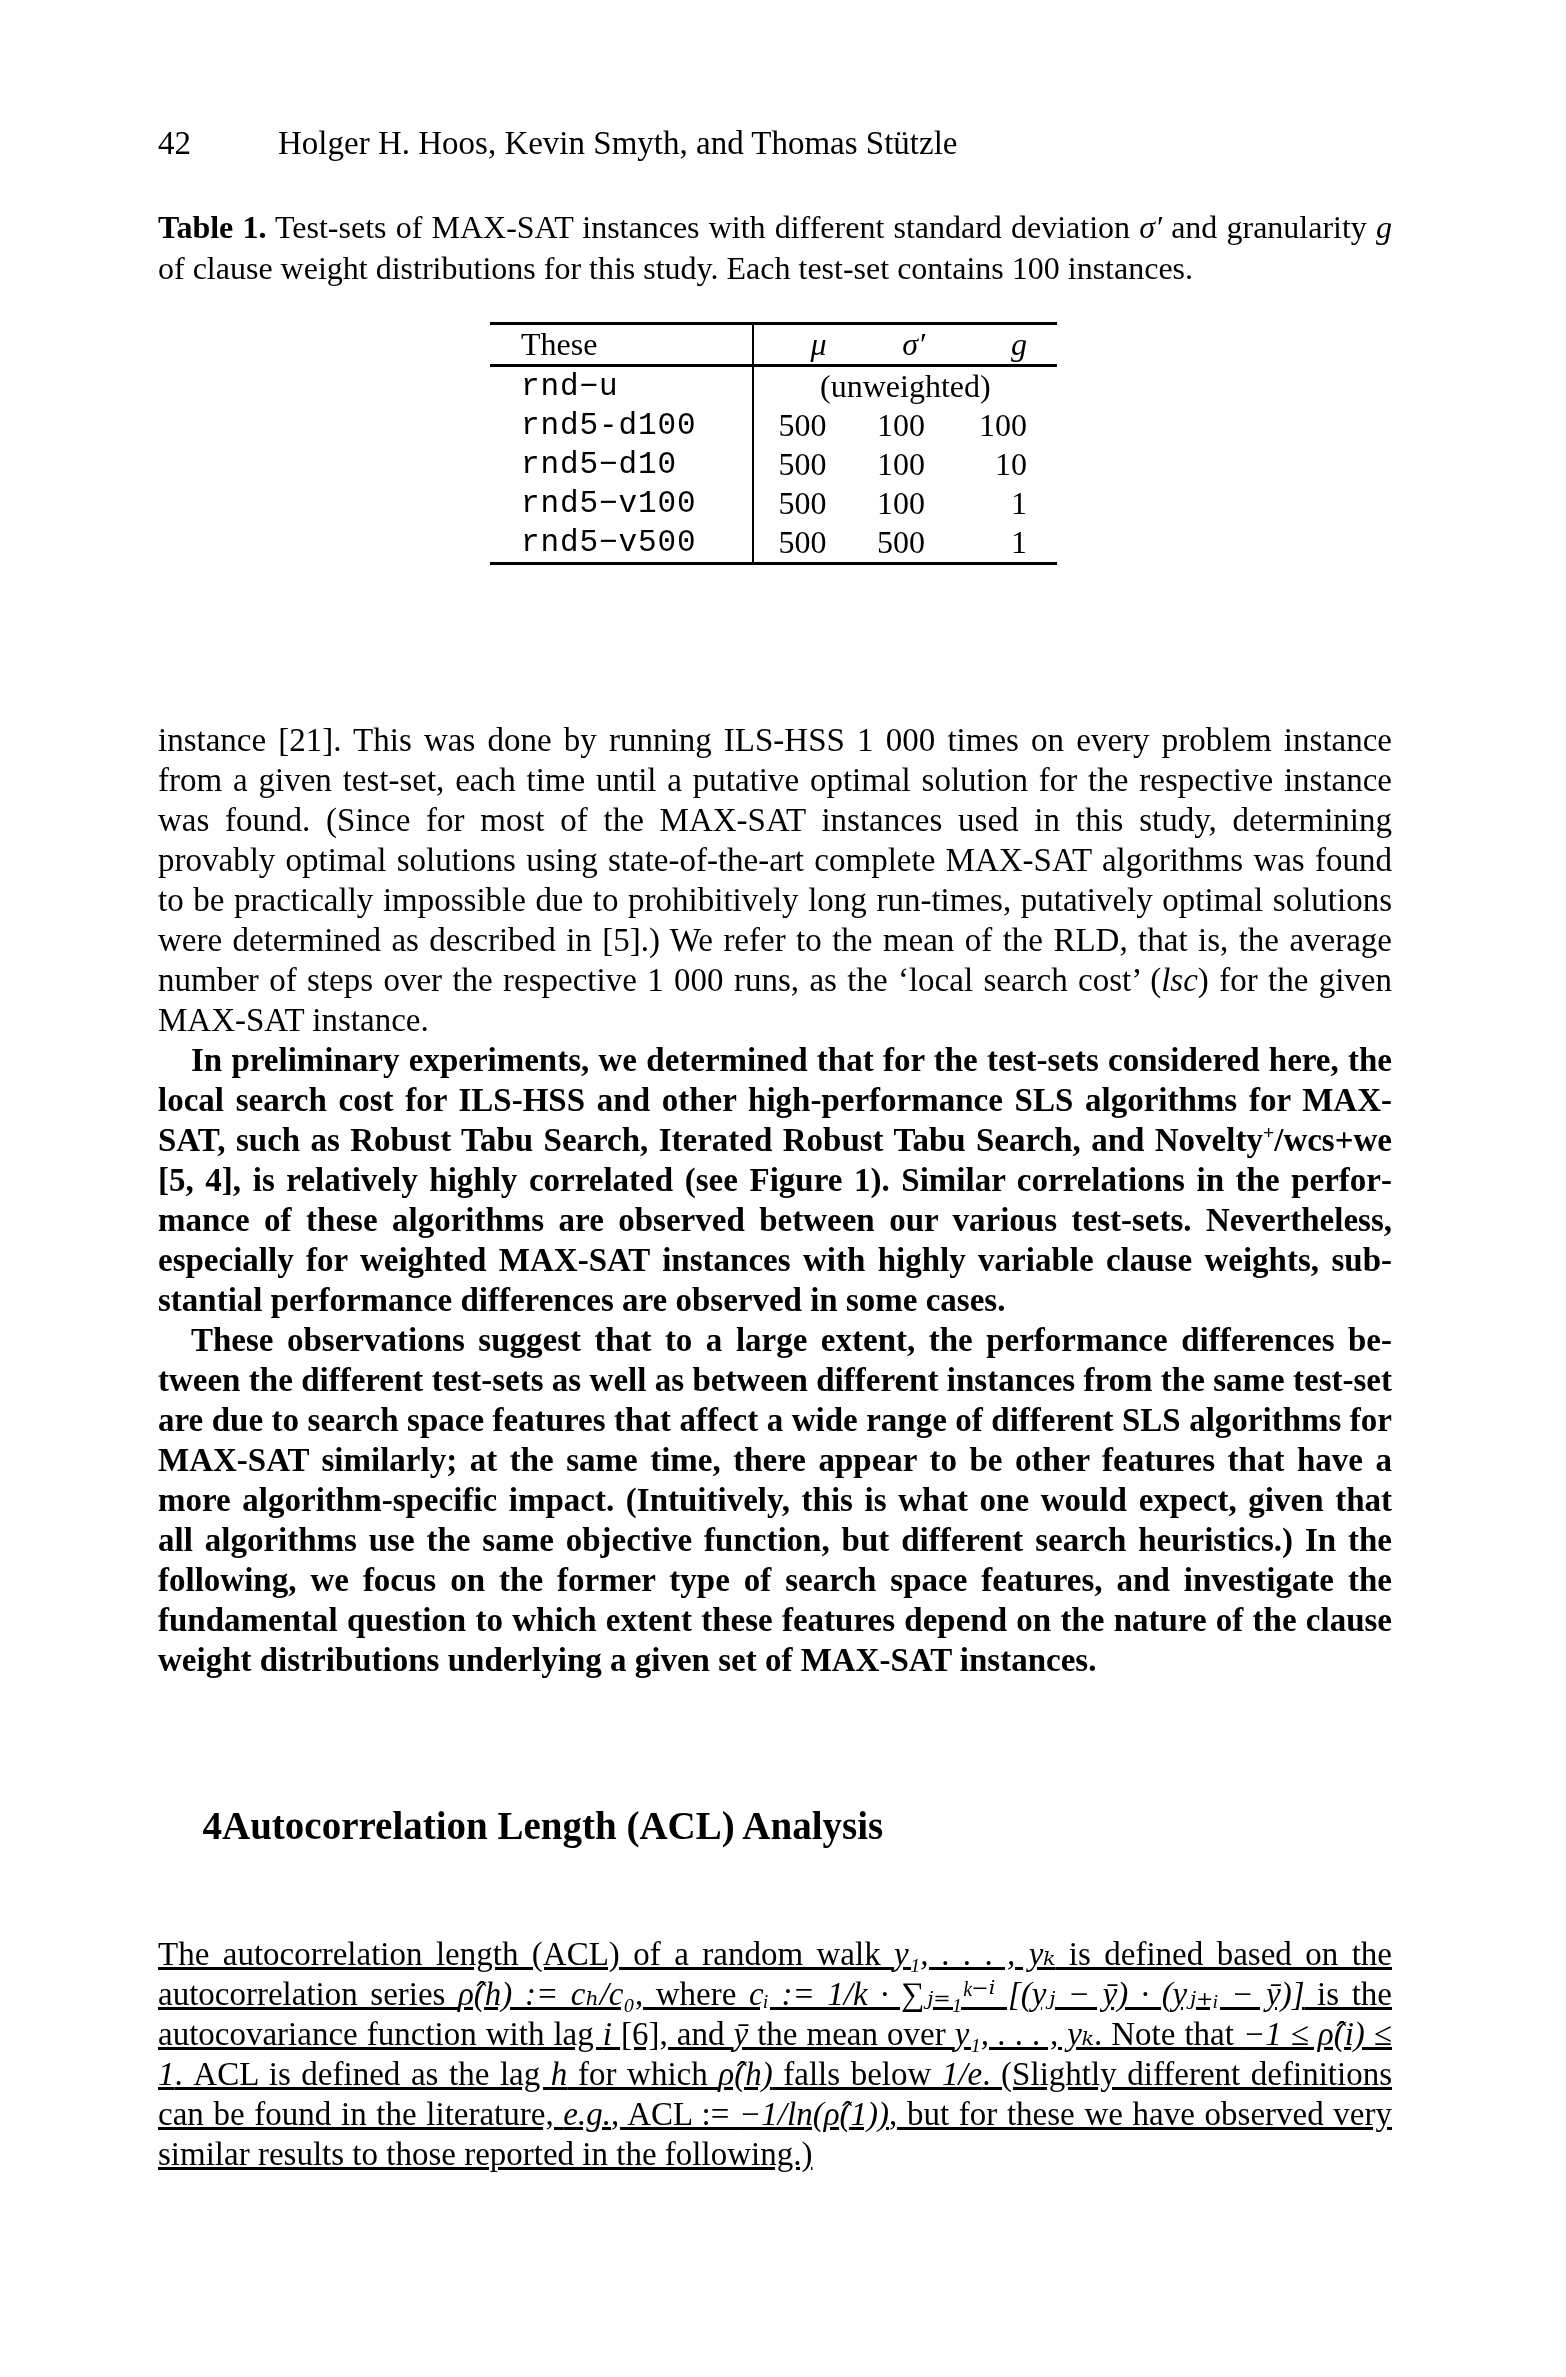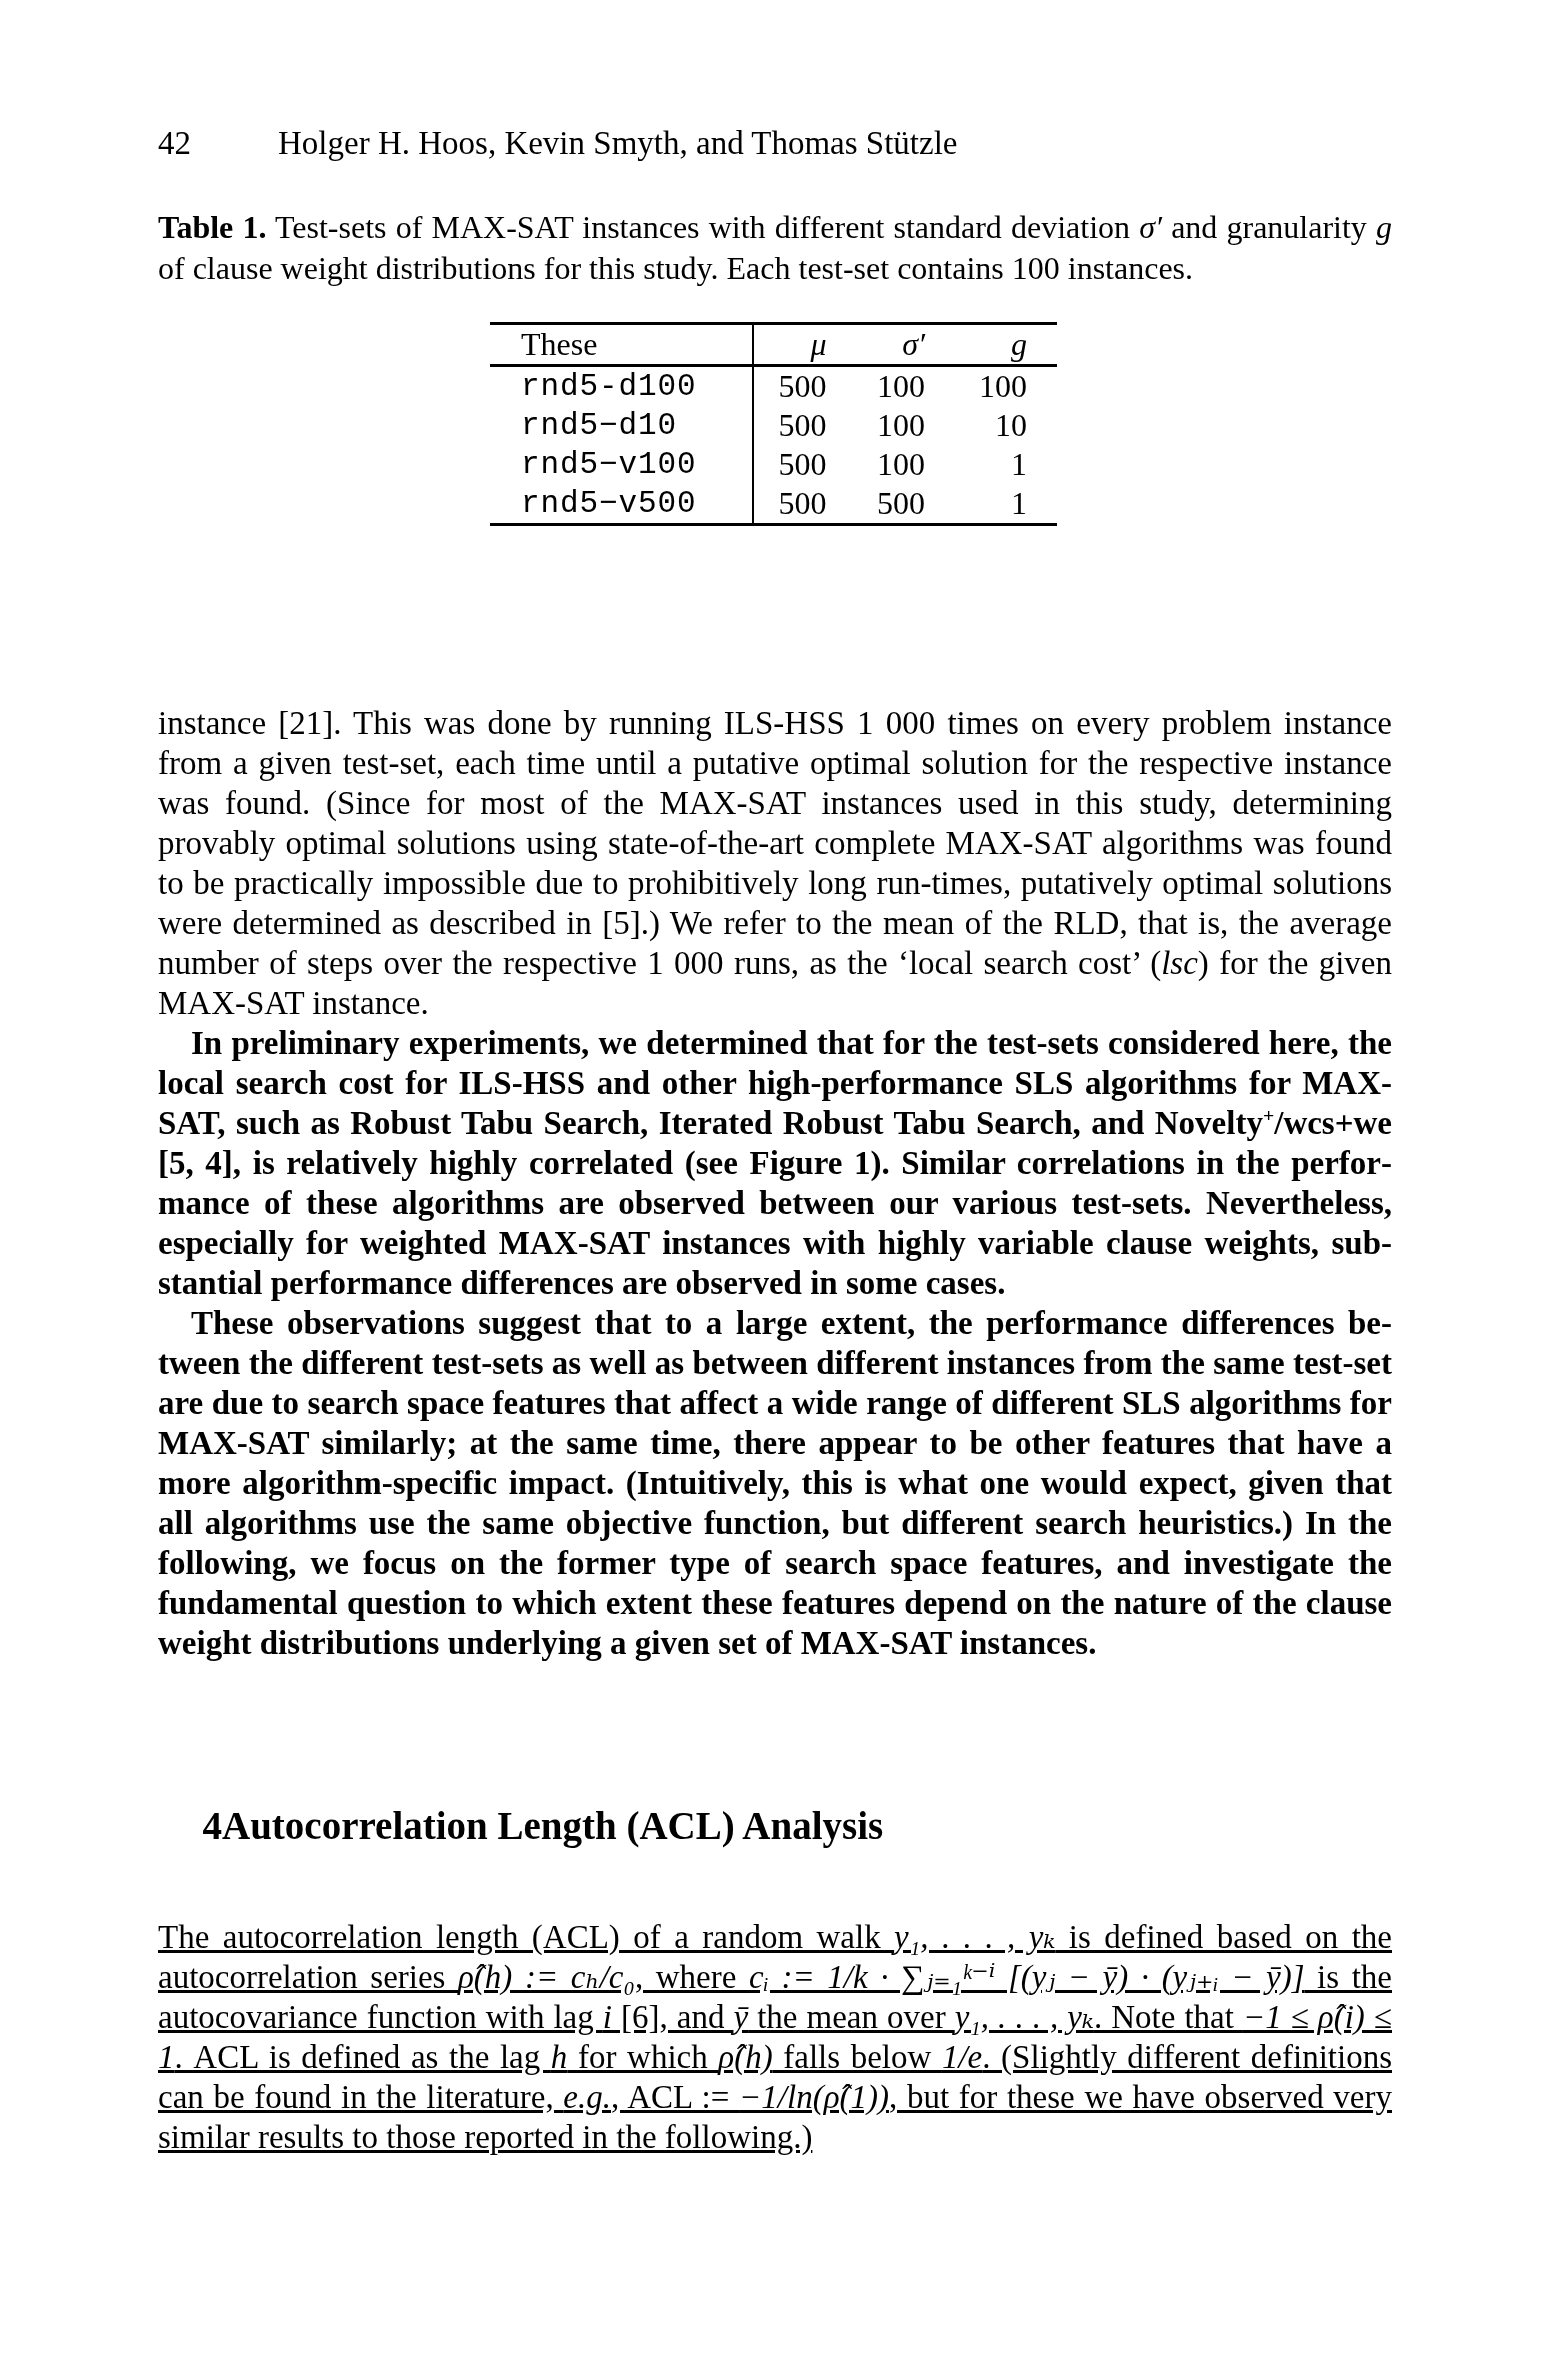--- a/index.html
+++ b/index.html
@@ -89,20 +89,21 @@
     .tbl .c-span { text-align: center; }
 
     .body {
       position: absolute;
       left: 0;
       width: 1234px;
       font-size: 33px;
       line-height: 40px;
       text-align: justify;
       hyphens: manual;
+      margin-top: 17px;
     }
     .body p {
       margin: 0;
     }
     .body p.indent {
       text-indent: 33px;
       font-weight: bold;
     }
     #body1 { top: 703px; }
     .section-heading {
@@ -140,20 +141,24 @@
     <thead>
       <tr>
         <th class="c-name">These</th>
         <th class="c-mu m">μ</th>
         <th class="c-sigma m">σ′</th>
         <th class="c-g m">g</th>
       </tr>
     </thead>
     <tbody>
       <tr>
+        <td class="c-name">rnd−u</td>
+        <td class="c-span" colspan="3">(unweighted)</td>
+      </tr>
+      <tr>
         <td class="c-name">rnd5-d100</td>
         <td class="c-mu">500</td>
         <td class="c-sigma">100</td>
         <td class="c-g">100</td>
       </tr>
       <tr>
         <td class="c-name">rnd5−d10</td>
         <td class="c-mu">500</td>
         <td class="c-sigma">100</td>
         <td class="c-g">10</td>

